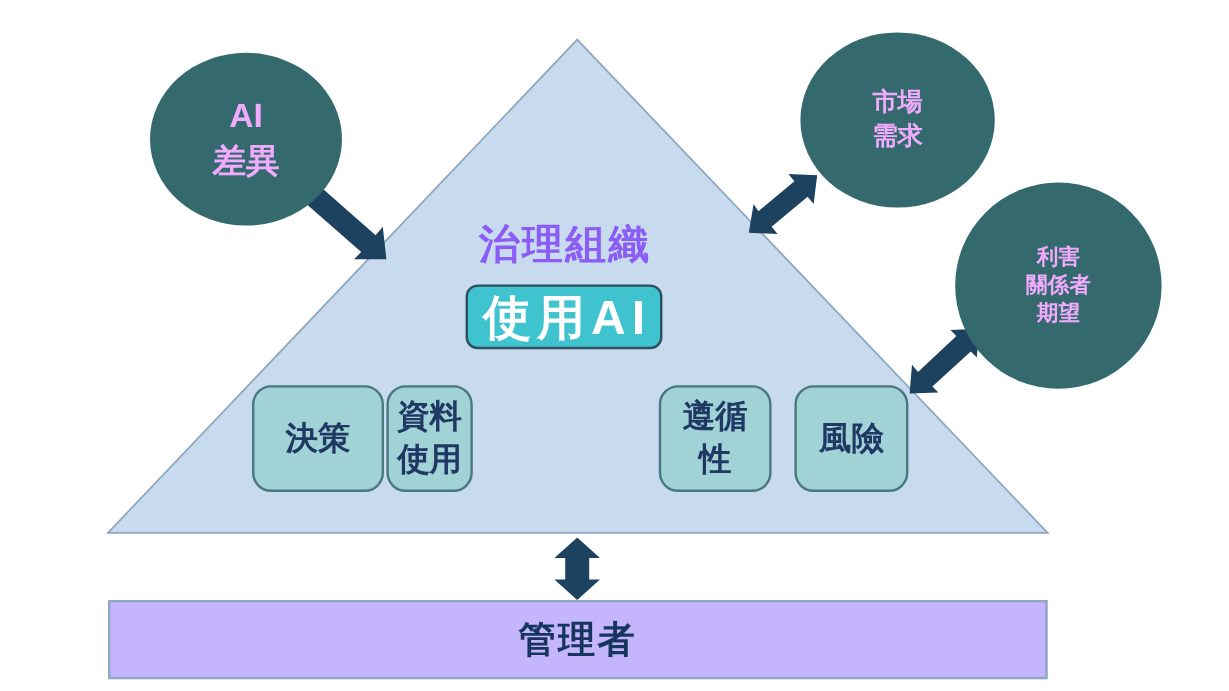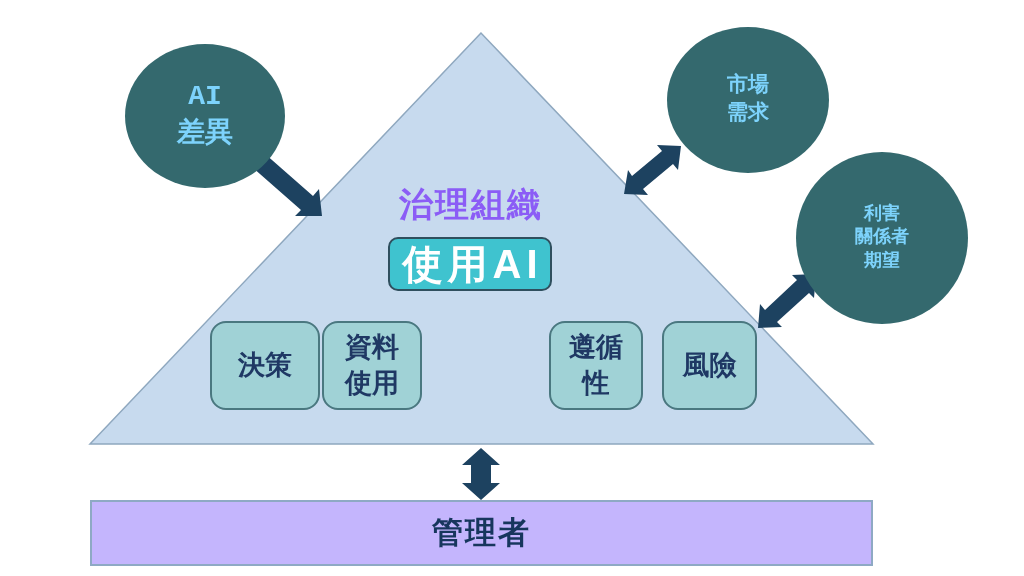--- a/index.html
+++ b/index.html
@@ -9,21 +9,21 @@
     font-family:"Liberation Sans","DejaVu Sans",sans-serif;
   }
   .stage svg{position:absolute;left:0;top:0;}
   .abs{position:absolute;box-sizing:border-box;}
   .label{white-space:pre-line;text-align:center;font-weight:bold;}
   
   .circle{
     border-radius:50%;
     display:flex;align-items:center;justify-content:center;
   }
-  .circle .label{color:#7dd3fc;line-height:1.32;font-family:Liberation Mono, monospace;}
+  .circle .label{color:#f0abfc;line-height:1.32;}
   .c-ai{left:125px;top:44px;width:160px;height:144px;background:#34696E;}
   .c-ai .label{font-size:28px;}
   .c-market{left:667px;top:27px;width:162px;height:146px;background:#34696E;}
   .c-market .label{font-size:21px;}
   .c-stake{left:796px;top:152px;width:172px;height:172px;background:#34696E;}
   .c-stake .label{font-size:18px;line-height:1.28;}
   
   .title{
     left:351px;top:184px;width:240px;height:40px;line-height:40px;
     text-align:center;font-weight:bold;font-size:34px;color:#8b5cf6;
@@ -37,21 +37,21 @@
     text-indent:5px;
   }
   
   .pillar{
     top:321px;height:89px;
     background:#A0D2D6;border:2px solid #4A7880;border-radius:16px;
     display:flex;align-items:center;justify-content:center;
   }
   .pillar .label{color:#1F3864;font-size:27px;line-height:1.32;}
   .p1{left:210px;width:110px;}
-  .p2{left:322px;width:100px;}
+  .p2{left:322px;width:72px;}
   .p3{left:434px;width:92px;}
   .p4{left:549px;width:94px;}
   .p5{left:662px;width:95px;}
   
   .bar{
     left:90px;top:500px;width:783px;height:66px;
     background:#c4b5fd;border:2px solid #8EA9C4;
     display:flex;align-items:center;justify-content:center;
   }
   .bar .label{color:#17365D;font-size:31px;letter-spacing:2px;}

